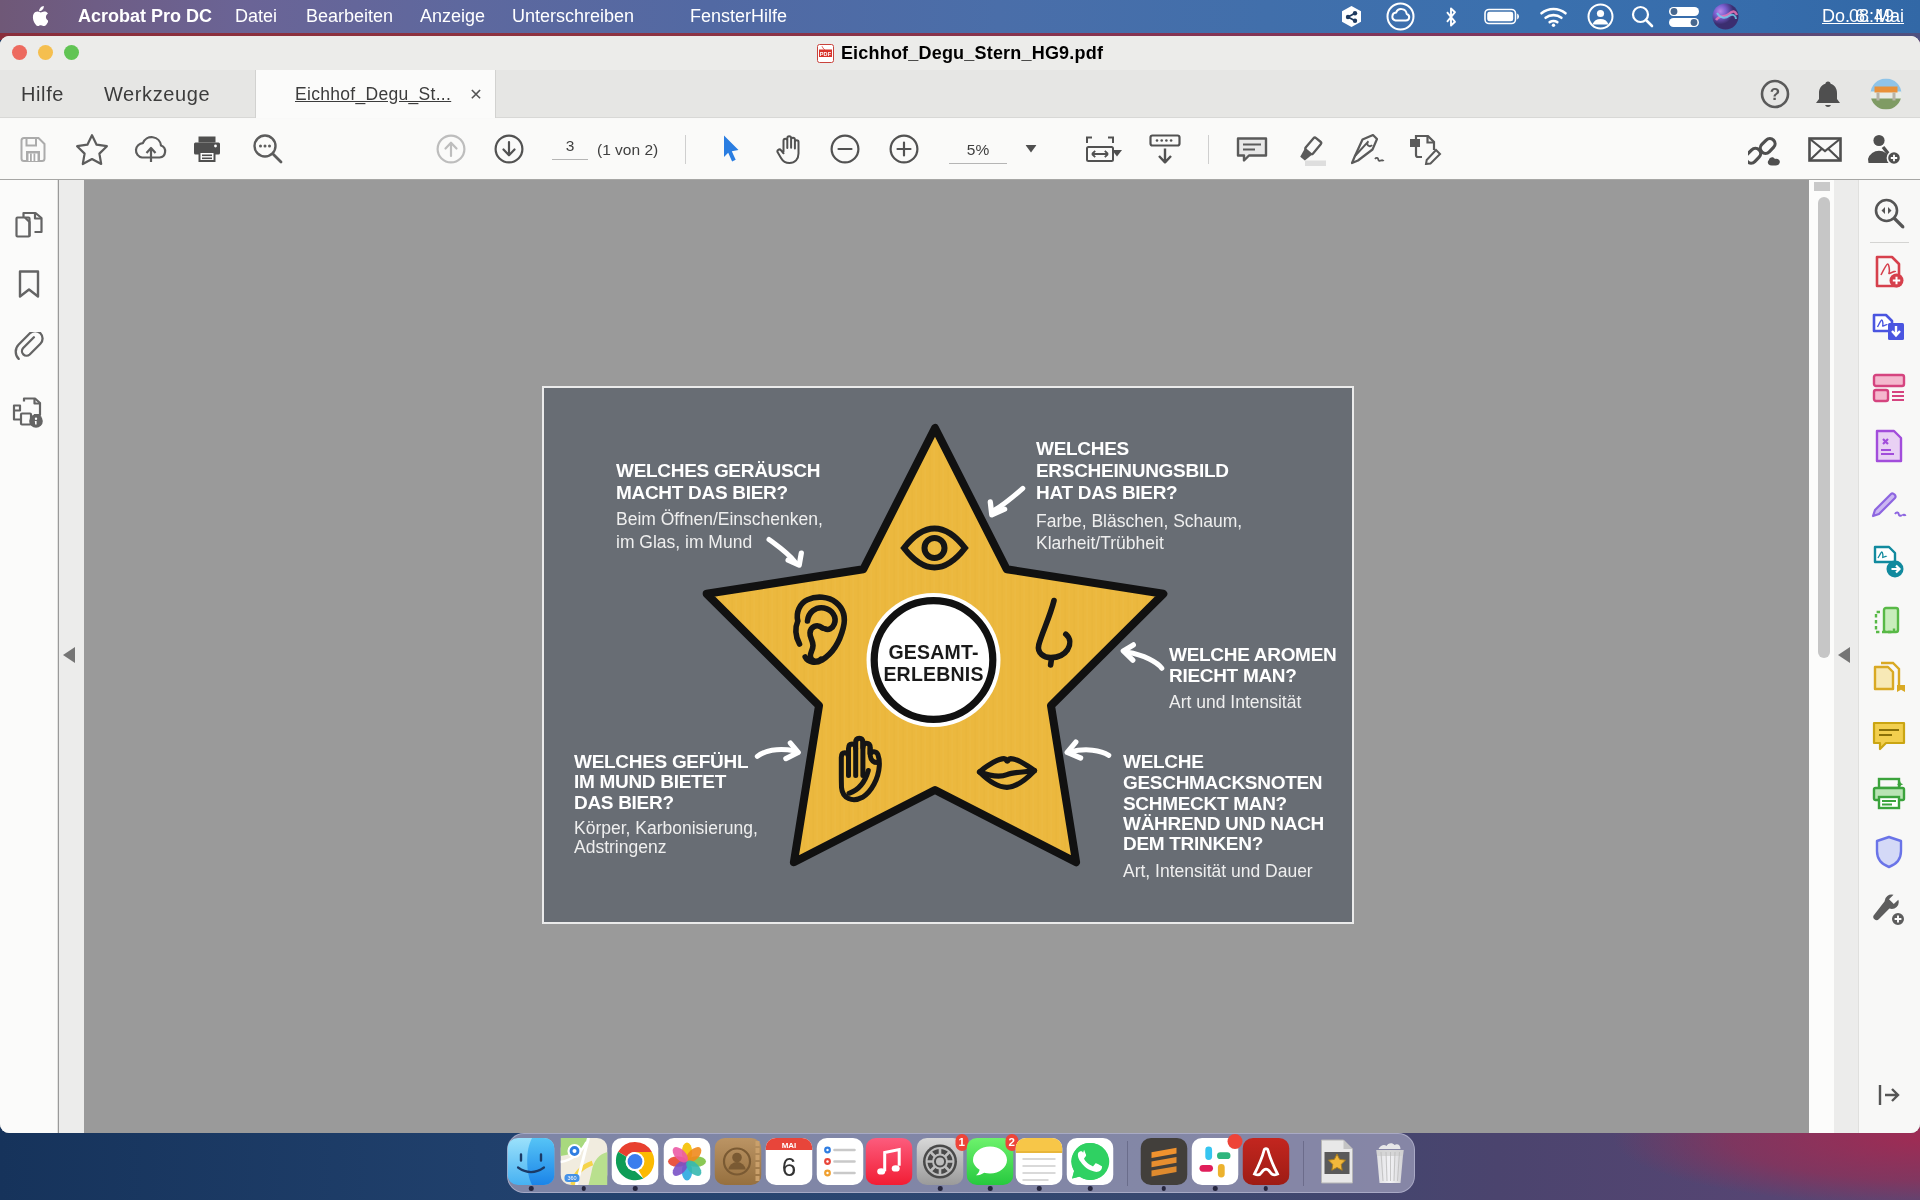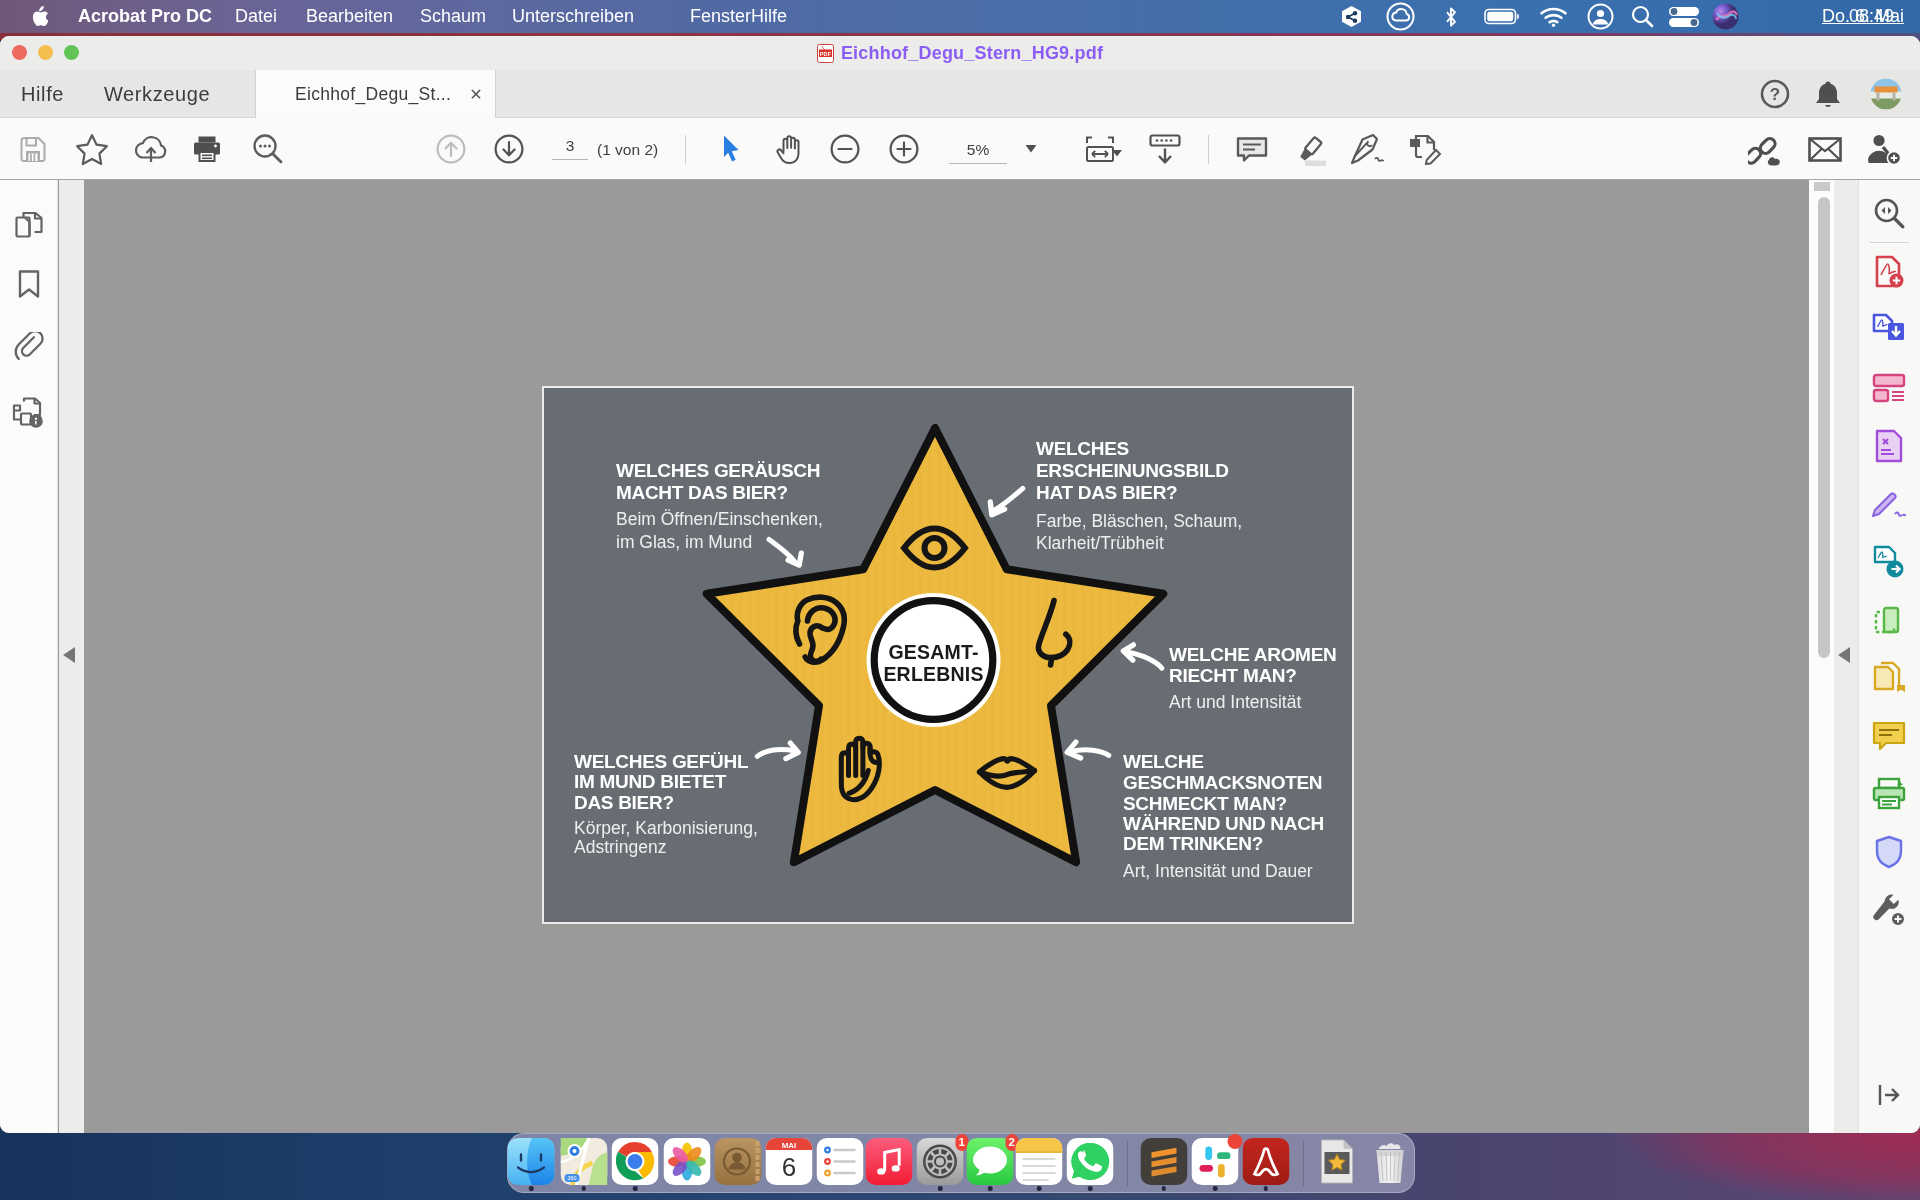--- a/index.html
+++ b/index.html
@@ -19,29 +19,29 @@
 #menubar .ric{position:absolute;top:0;height:33px;display:flex;align-items:center;}
 
 #window{position:absolute;left:0;top:36px;width:1920px;height:1097px;
   border-radius:9px;background:#f9f9f8;overflow:hidden;}
 #titlebar{position:absolute;left:0;top:0;width:1920px;height:34px;background:#ececea;}
 .tl{position:absolute;top:8.5px;width:15px;height:15px;border-radius:50%;}
 #tl-r{left:11.5px;background:#ed6a5f;}
 #tl-y{left:37.5px;background:#f5bf4f;}
 #tl-g{left:64px;background:#61c454;}
 #wtitle{position:absolute;top:0;left:0;width:100%;height:34px;display:flex;align-items:center;justify-content:center;
-  font-size:18px;font-weight:bold;color:#8b5cf6;letter-spacing:0.2px;}
+  font-size:18px;font-weight:bold;color:#000000;letter-spacing:0.2px;}
 
 #tabbar{position:absolute;left:0;top:34px;width:1920px;height:48px;background:#e6e6e4;border-bottom:1px solid #d8d8d6;}
 #tabbar .tab{position:absolute;top:0;height:48px;display:flex;align-items:center;font-size:20px;letter-spacing:0.6px;color:#3c3c3c;}
 #tab-start{left:21px;}
 #tab-werk{left:104px;}
 #tab-doc{position:absolute;left:255px;top:0;width:241px;height:48px;background:#fbfbfa;
   border-left:1px solid #d2d2d0;border-right:1px solid #d2d2d0;
-  display:flex;align-items:center;font-size:17.5px;letter-spacing:0.3px;color:#3c3c3c;}
+  display:flex;align-items:center;font-size:17.5px;letter-spacing:0.3px;color:#3c3c3c;text-decoration:underline;}
 #tab-doc span:first-child{margin-left:39px;}
 #tab-doc .x{position:absolute;right:12px;color:#555;font-size:16px;}
 
 #toolbar{position:absolute;left:0;top:83px;width:1920px;height:61px;background:#fafaf9;border-bottom:1px solid #a6a6a5;}
 .ti{position:absolute;top:0;height:60px;display:flex;align-items:center;transform:translateX(-50%);}
 #toolbar .txt{position:absolute;font-size:15.5px;color:#3f3f3f;transform:translateX(-50%);}
 .vdiv{position:absolute;top:16px;width:1px;height:29px;background:#cfcfcf;}
 
 #content{position:absolute;left:0;top:144px;width:1920px;height:953px;background:#9a9a9a;}
 #lsidebar{position:absolute;left:0;top:0;width:58px;height:953px;background:#fbfbfa;border-right:1px solid #e2e2e0;}
@@ -533,21 +533,21 @@
 
 <div id="menubar">
   <span class="ric" style="left:30px;">
       <svg width="18" height="21" viewBox="0 0 18 21">
         <path fill="#fff" d="M12.6 3.6c.8-1 1.4-2.4 1.2-3.6-1.2.1-2.6.8-3.4 1.8-.8.9-1.5 2.3-1.3 3.5 1.3.1 2.7-.7 3.5-1.7zM15.9 11.1c0-2.4 2-3.6 2.1-3.7-1.1-1.7-2.9-1.9-3.5-1.9-1.5-.2-2.9.9-3.7.9-.8 0-1.9-.9-3.2-.9C6 5.5 4.5 6.4 3.7 7.8c-1.7 3-.4 7.4 1.2 9.8.8 1.2 1.7 2.5 3 2.4 1.2-.1 1.7-.8 3.1-.8 1.4 0 1.9.8 3.2.8 1.3 0 2.1-1.2 2.9-2.4.9-1.4 1.3-2.7 1.3-2.8-.1-.1-2.5-1-2.5-3.7z"></path>
       </svg>
     </span>
   <span class="mi" style="font-weight:bold;left:78px;">Acrobat Pro DC</span>
   <span class="mi" style="left:235px;">Datei</span>
   <span class="mi" style="left:306px;">Bearbeiten</span>
-  <span class="mi" style="left:420px;">Schaum</span>
+  <span class="mi" style="left:420px;">Anzeige</span>
   <span class="mi" style="left:512px;">Unterschreiben</span>
   <span class="mi" style="left:690px;">Fenster</span>
   <span class="mi" style="left:751px;">Hilfe</span>
   <span class="ric" style="left:1339px;">
       <svg width="25" height="24" viewBox="0 0 25 24">
         <path fill="#fff" d="M12.5 1l9.5 5.3v10.4l-9.5 5.3L3 16.7V6.3z"></path>
         <g fill="none" stroke="#1e3a5f" stroke-width="1.8">
           <circle cx="9" cy="12" r="2.2" fill="#1e3a5f" stroke="none"></circle>
           <circle cx="16" cy="8.2" r="2.2" fill="#1e3a5f" stroke="none"></circle>
           <circle cx="16" cy="15.8" r="2.2" fill="#1e3a5f" stroke="none"></circle>

